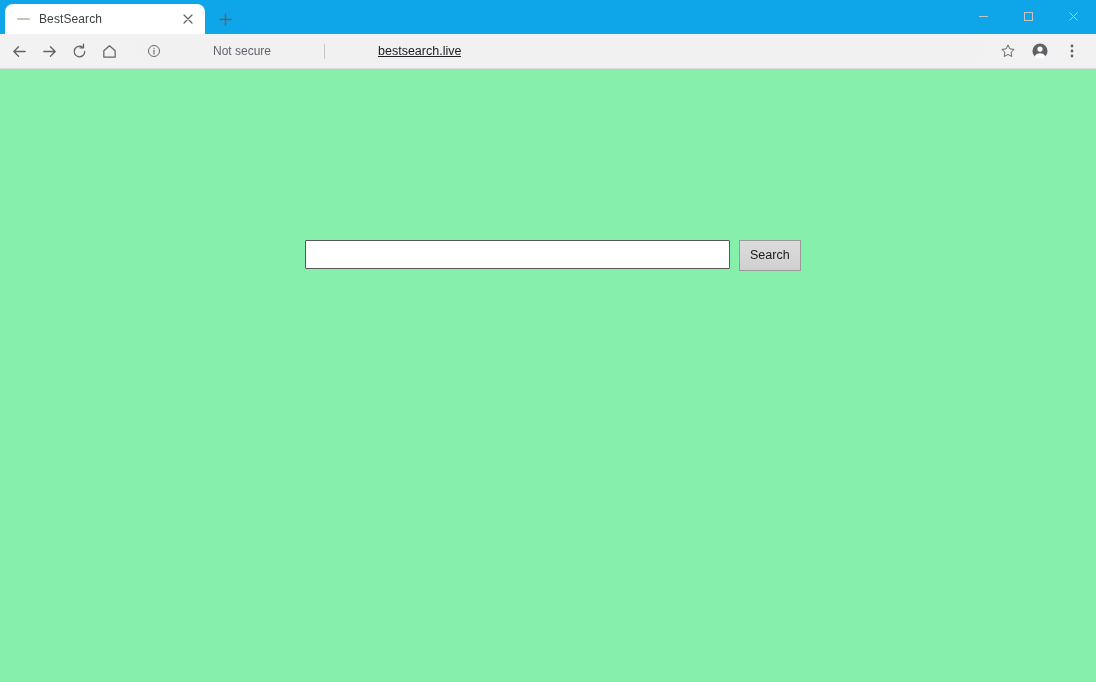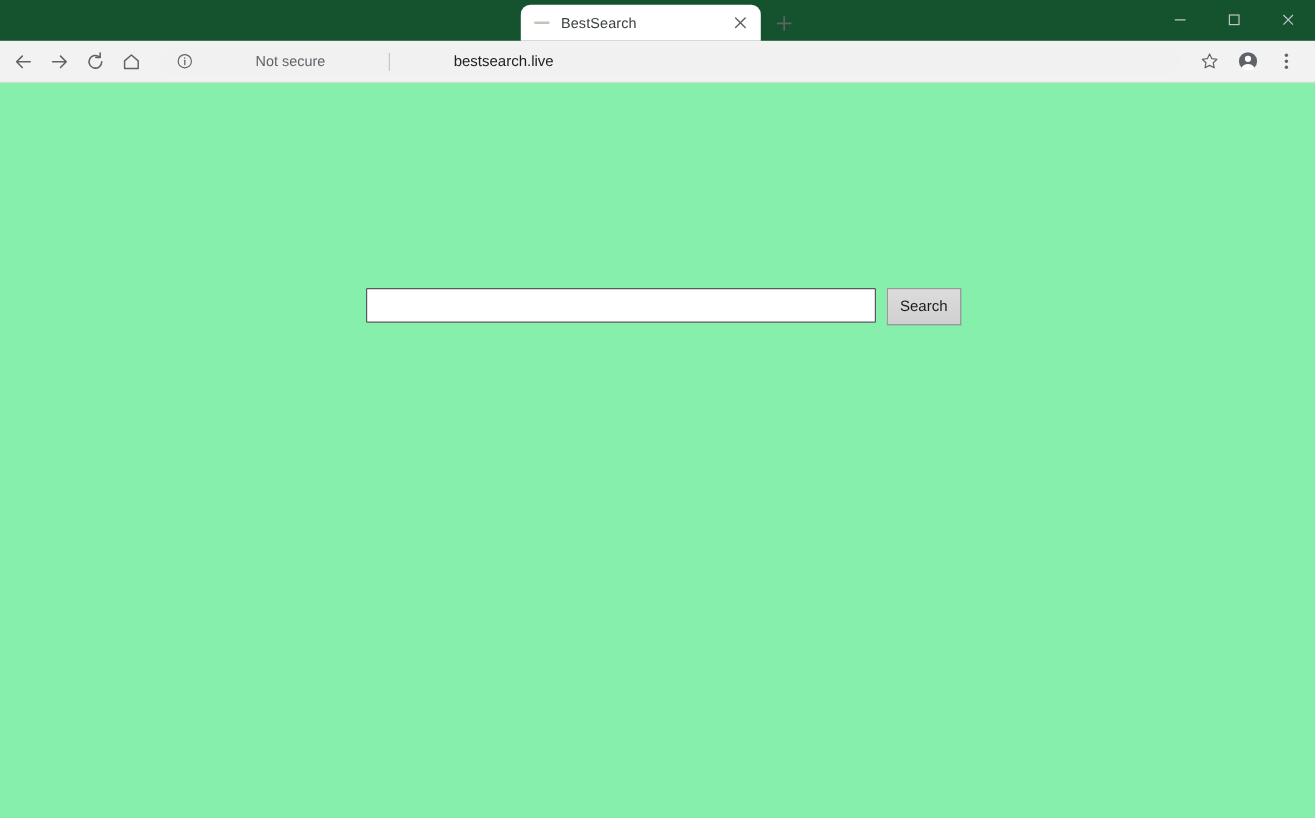--- a/index.html
+++ b/index.html
@@ -20,26 +20,25 @@
     width: 1096px;
     height: 682px;
     display: flex;
     flex-direction: column;
     position: relative;
   }
 
   
   .tab-strip {
     height: 34px;
-    background: #14532d;
+    background: #0ea5e9;
     display: flex;
     align-items: flex-end;
     position: relative;
     flex: 0 0 auto;
-    justify-content: center;
   }
 
   .tab {
     width: 200px;
     height: 30px;
     margin-left: 5px;
     background: #ffffff;
     border-radius: 8px 8px 0 0;
     display: flex;
     align-items: center;
@@ -177,20 +176,21 @@
     margin: 0 9px;
     flex: 0 0 1px;
   }
 
   .omni-url {
     font-size: 12.5px;
     color: #202124;
     white-space: nowrap;
     overflow: hidden;
     text-overflow: ellipsis;
+    text-decoration: underline;
   }
 
   .toolbar-action {
     width: 26px;
     height: 26px;
     display: flex;
     align-items: center;
     justify-content: center;
     border-radius: 50%;
     flex: 0 0 26px;

